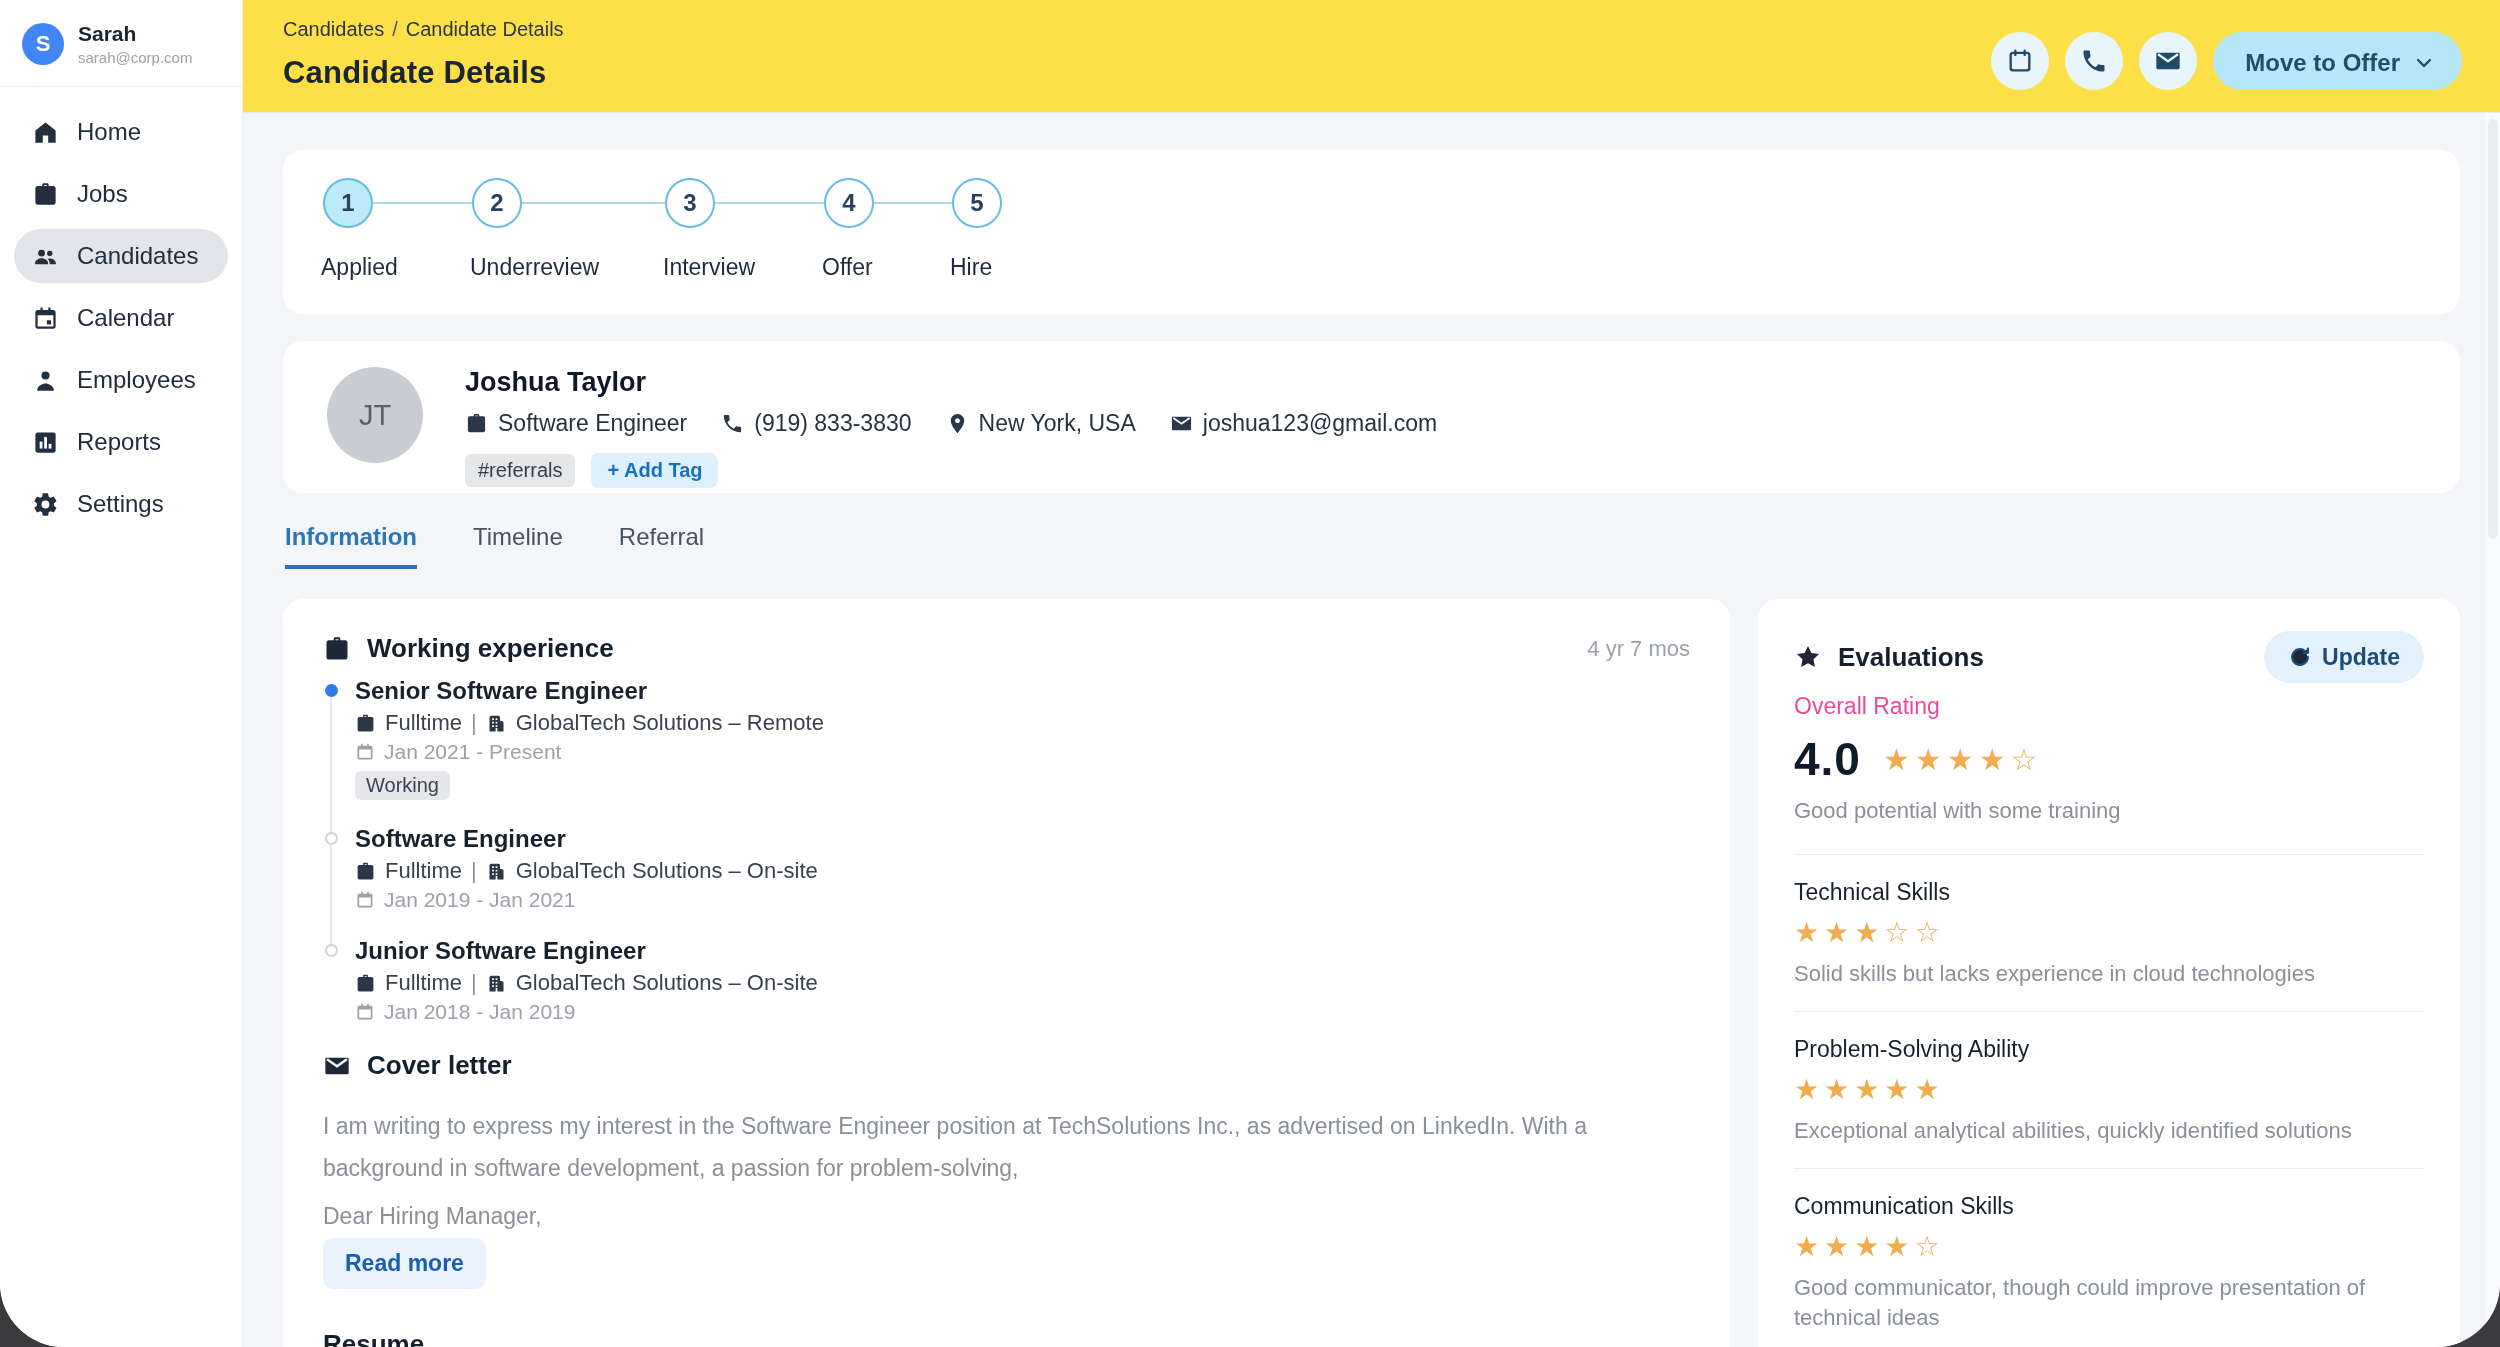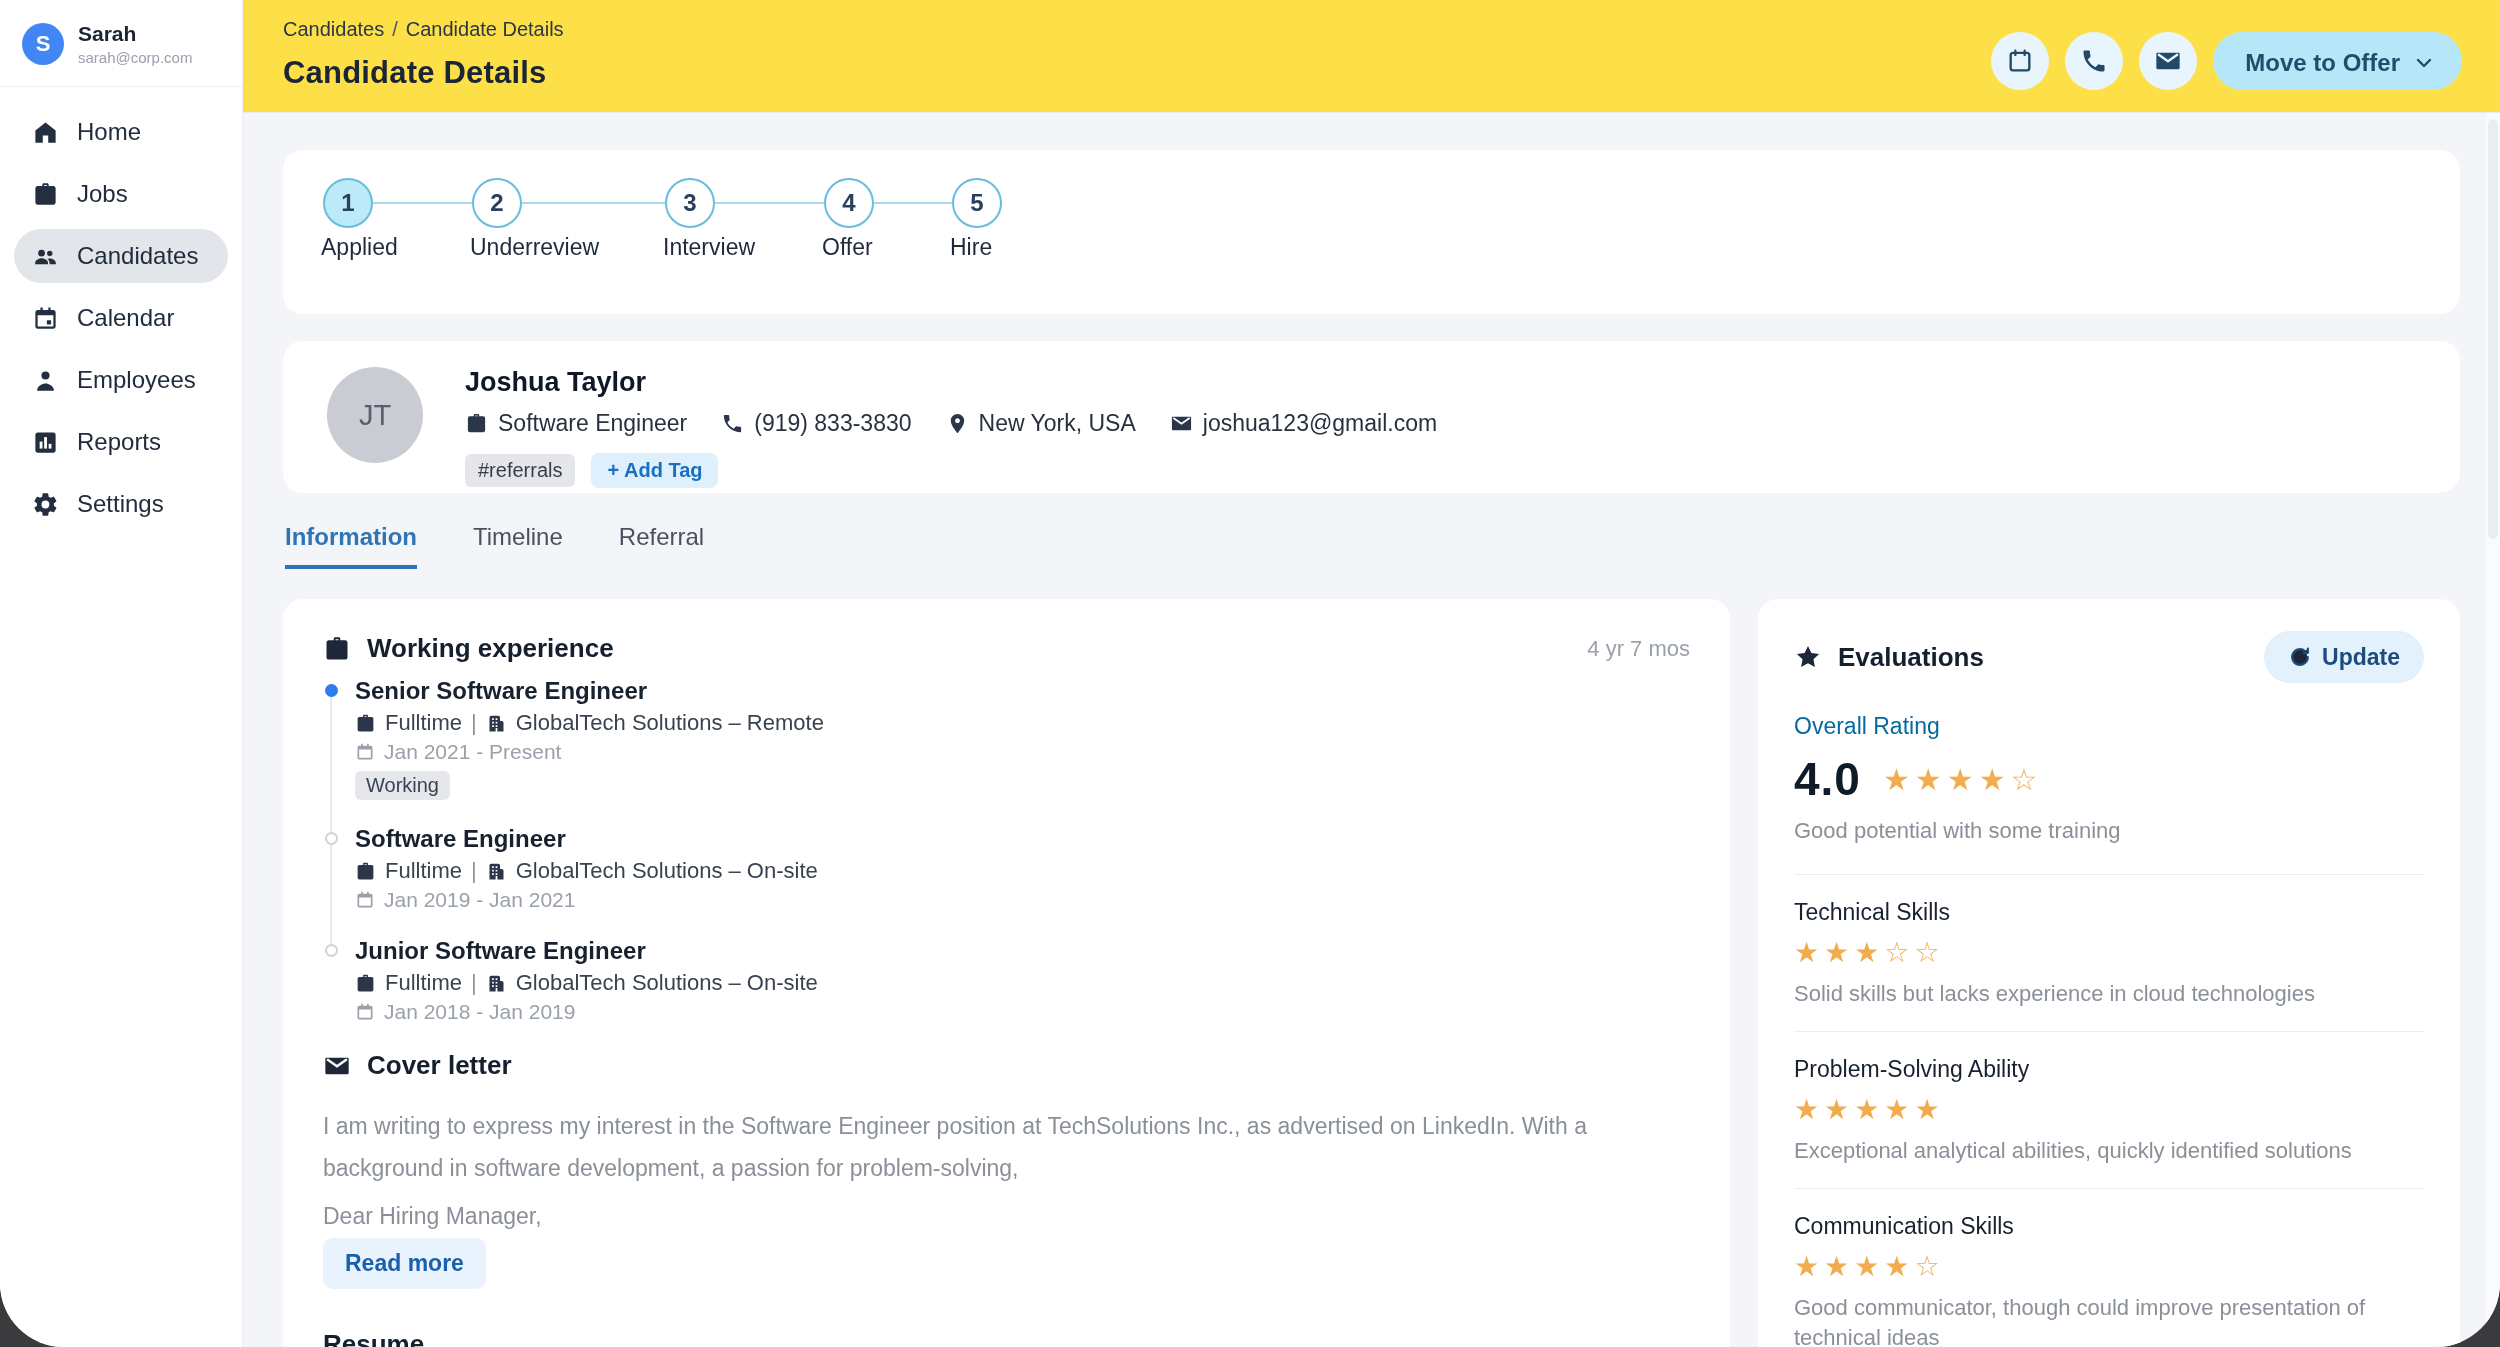--- a/index.html
+++ b/index.html
@@ -45,21 +45,21 @@
 
   
   .stepper-card { padding:28px 40px 40px 40px; margin-bottom:27px; }
   .steps { display:flex; align-items:flex-start; }
   .step { display:flex; align-items:flex-start; }
   .step-col { position:relative; width:50px; }
   .step-circle { width:50px; height:50px; border-radius:50%; border:2px solid #66bddc; background:#fff;
     display:flex; align-items:center; justify-content:center; font-size:24px; font-weight:bold;
     color:#27415e; position:relative; z-index:1; }
   .step.active .step-circle { background:#bdeaf9; }
-  .step-label { position:absolute; left:-2px; top:56px; font-size:23px; color:#1f2b3d; white-space:nowrap; }
+  .step-label { position:absolute; left:-2px; top:76px; font-size:23px; color:#1f2b3d; white-space:nowrap; }
   .connector { height:2px; background:#a9d9ec; margin-top:24px; }
   .step:nth-child(1) .connector { width:99px; }
   .step:nth-child(2) .connector { width:143px; }
   .step:nth-child(3) .connector { width:109px; }
   .step:nth-child(4) .connector { width:78px; }
   .steps-spacer { height:46px; }
 
   
   .candidate-card { padding:26px 44px; display:flex; gap:42px; margin-bottom:0; height:152px; }
   .cand-avatar { width:96px; height:96px; border-radius:50%; background:#c9ccd2; color:#57606e;
@@ -112,21 +112,21 @@
     padding:12px 22px; font-size:23px; font-weight:bold; cursor:pointer; font-family:inherit; display:inline-block;}
 
   
   .resume-sec { margin-top:40px; }
 
   
   .update-btn { background:#e3f1fc; color:#1d4b7c; border:none; border-radius:999px; height:52px;
     padding:0 24px; display:flex; align-items:center; gap:10px; font-size:23px; font-weight:bold;
     cursor:pointer; font-family:inherit; }
   .update-btn svg { width:24px; height:24px; }
-  .overall-label { font-size:23px; color:#0369a1; margin-top:30px; }
+  .overall-label { font-size:23px; color:#ec4899; margin-top:10px; }
   .overall-row { display:flex; align-items:center; gap:22px; margin-top:12px; }
   .overall-score { font-size:46px; font-weight:bold; color:#0f1b28; letter-spacing:1px; }
   .stars { color:#f0ac4e; font-size:30px; letter-spacing:5px; white-space:nowrap; }
   .eval-note { font-size:22px; color:#8a9099; margin-top:10px; line-height:30px; }
   .eval-cat { padding:24px 0 22px 0; border-top:1px solid #ededf0; }
   .eval-cat:first-of-type { border-top:none; }
   .eval-divider { height:1px; background:#ededf0; margin-top:28px; }
   .cat-name { font-size:23px; font-weight:normal; color:#18222f; }
   .cat-stars { margin-top:10px; font-size:28px; }
 

